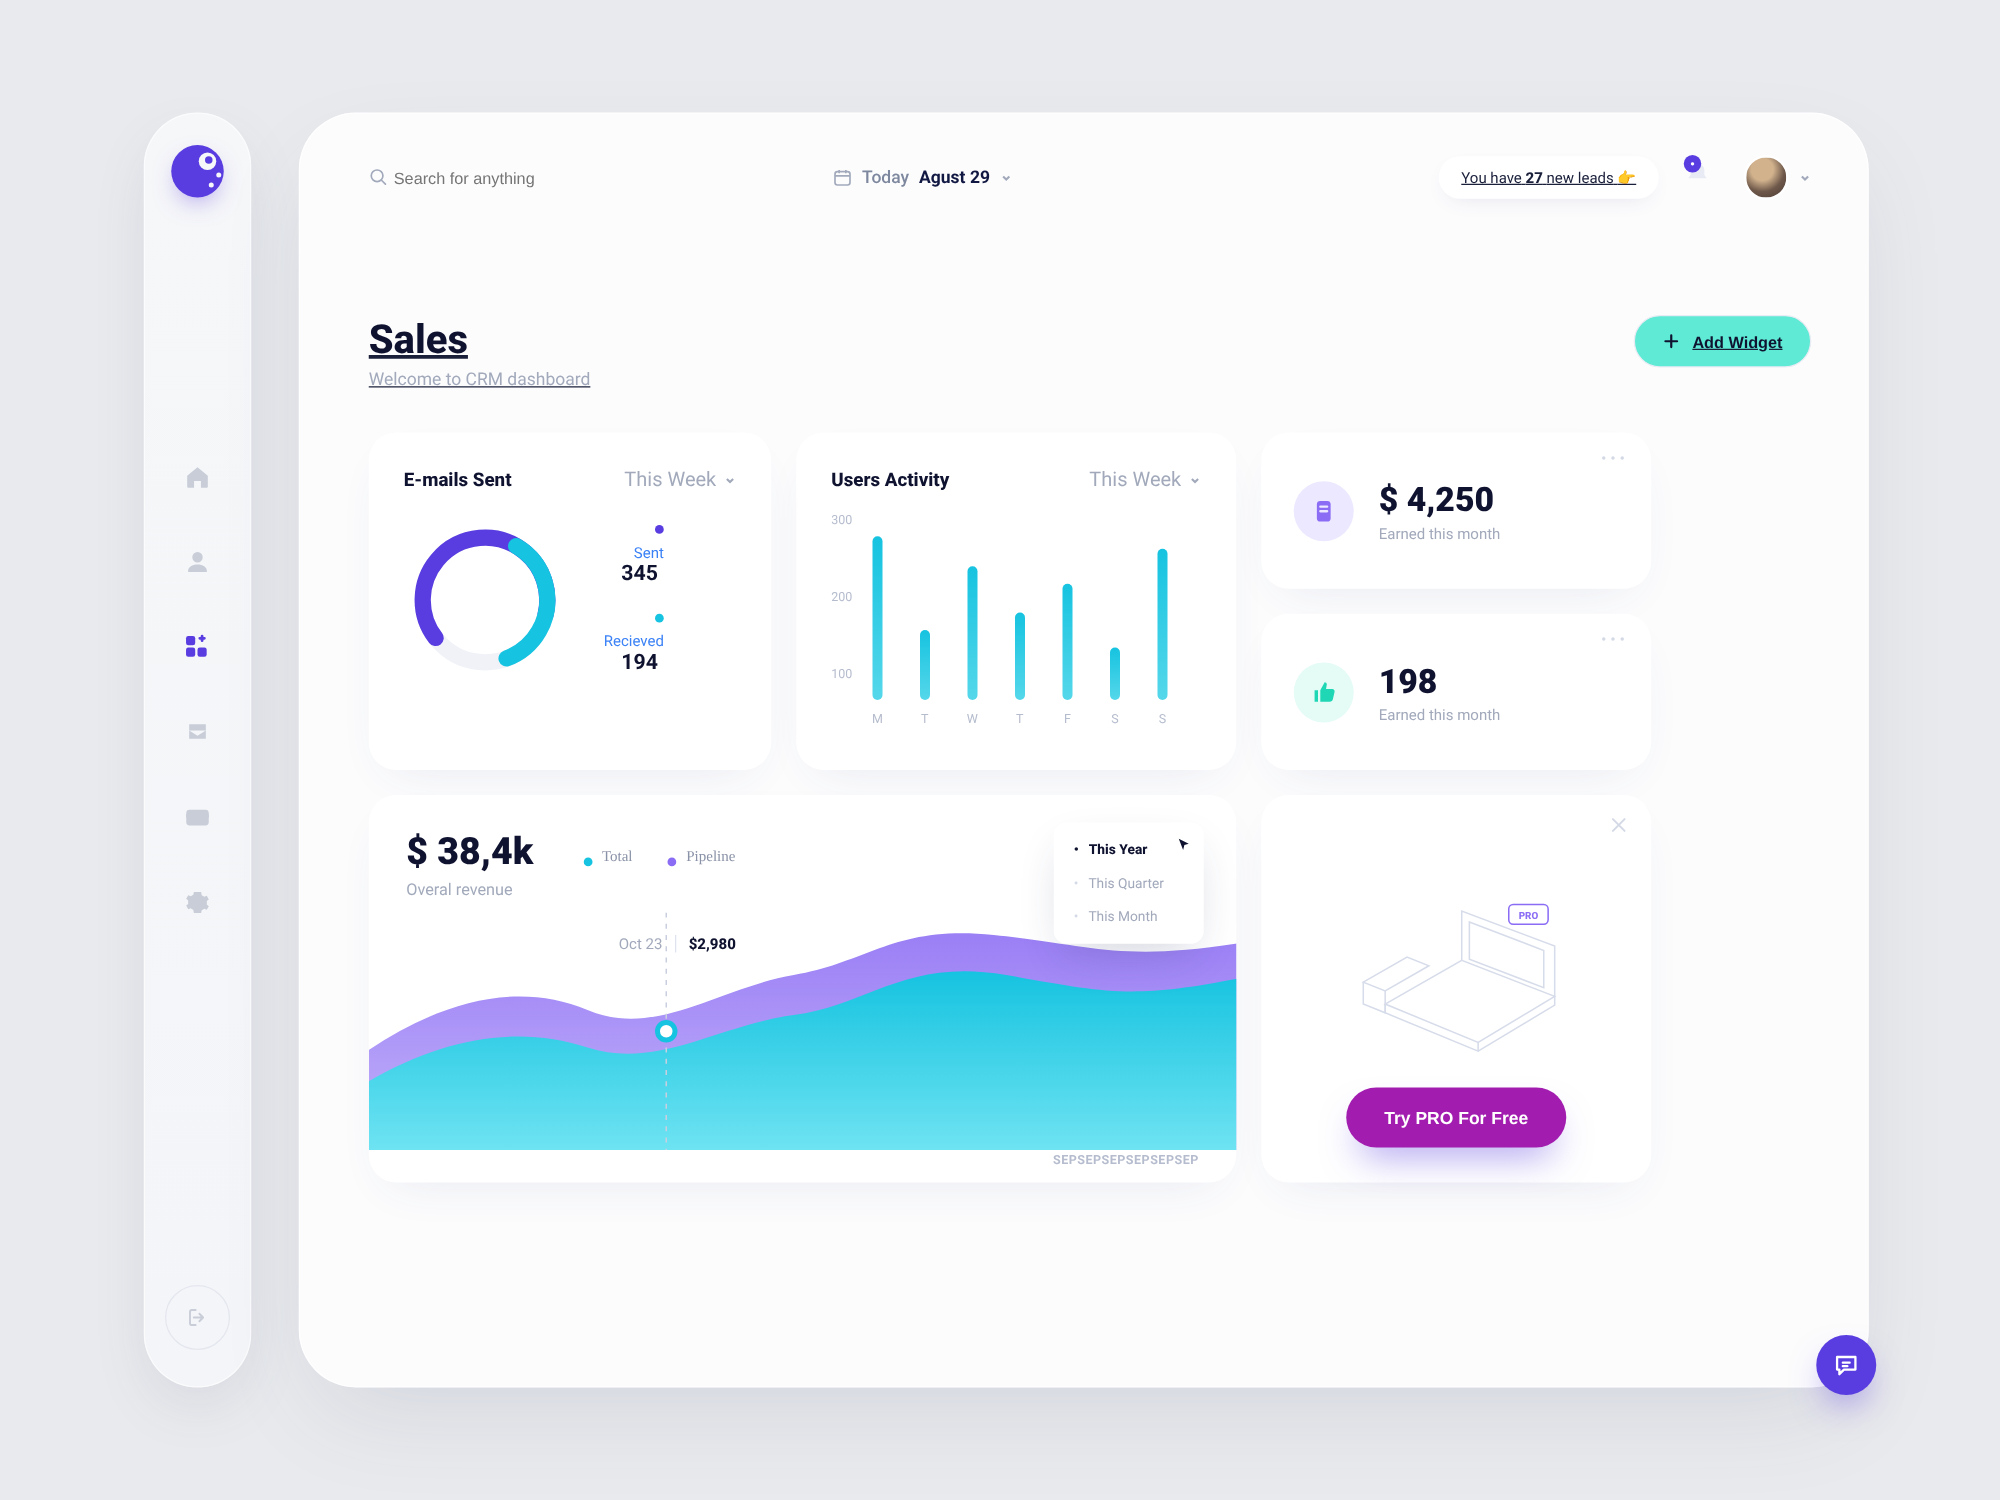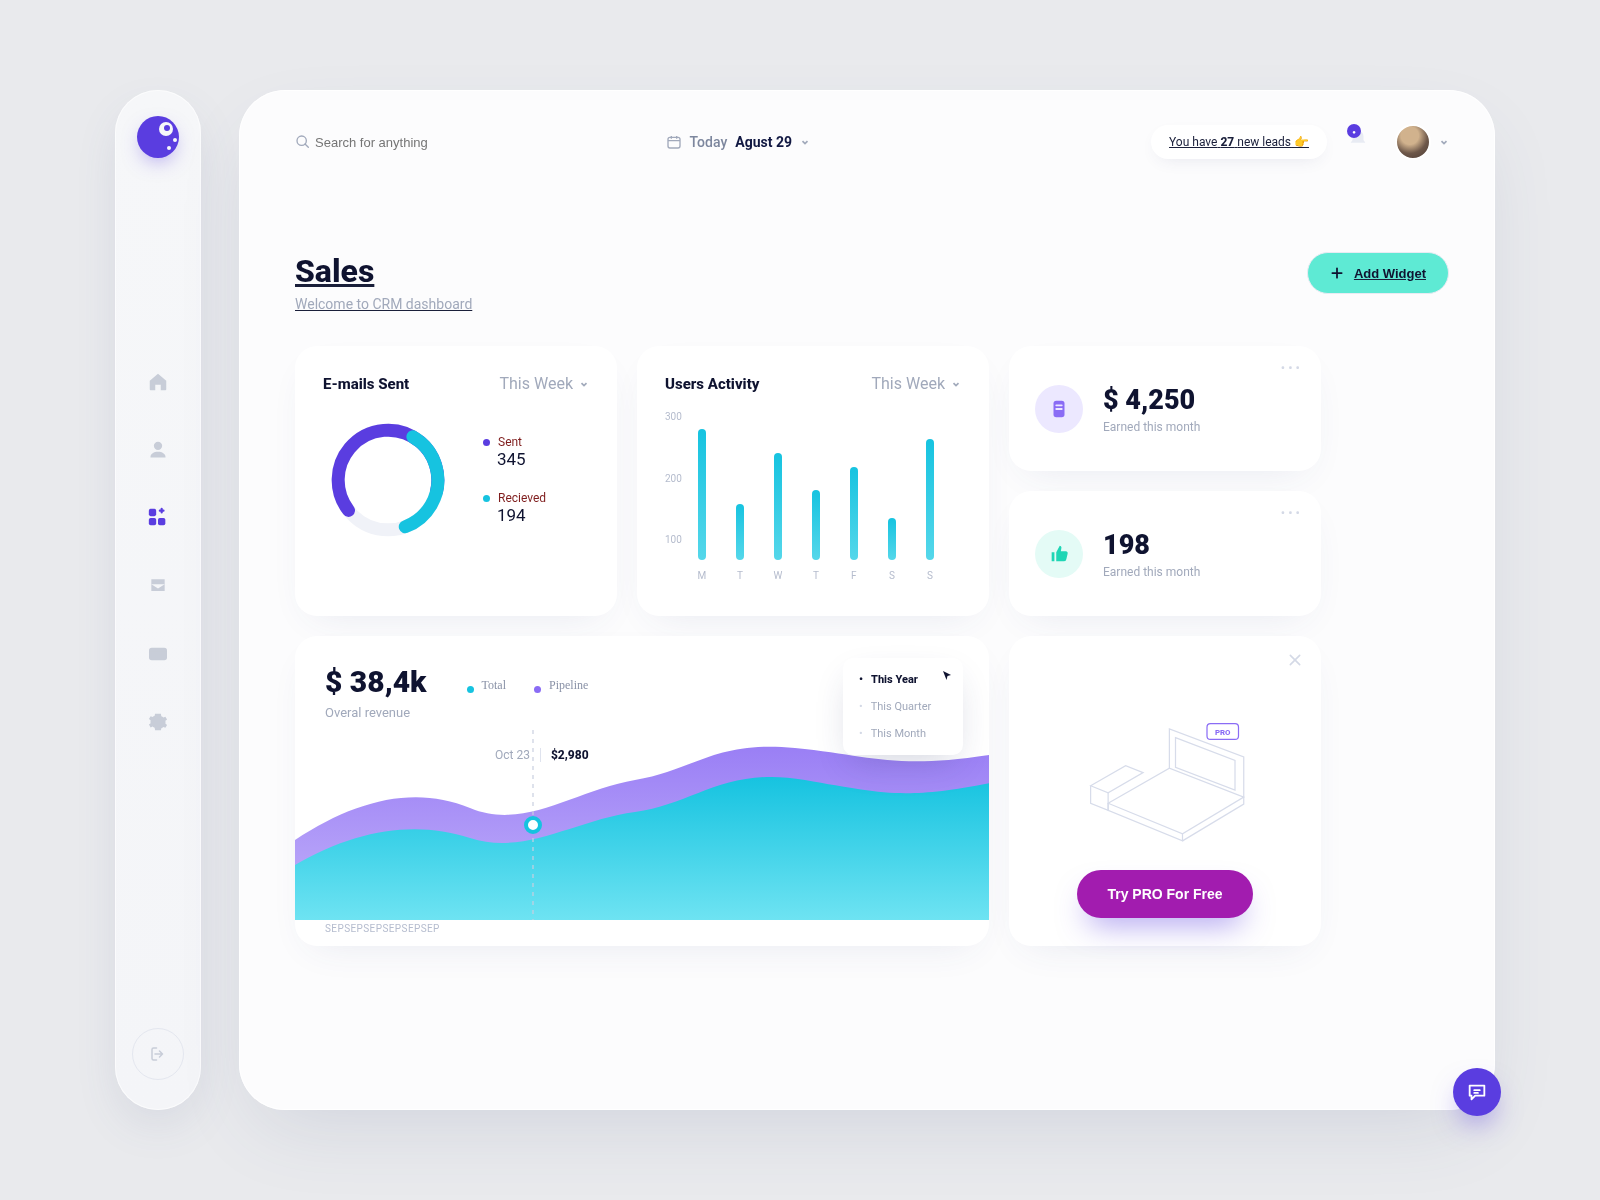--- a/index.html
+++ b/index.html
@@ -71,22 +71,22 @@
   .grid { display:grid; grid-template-columns: 322px 352px 312px; gap:20px; margin-top:34px; }
   .card { background:#fff; border-radius:22px; box-shadow:0 14px 40px -18px rgba(60,70,130,.12); position:relative; }
 
   
   .emails { padding:28px 28px 24px; height:270px; }
   .card-head { display:flex; align-items:center; justify-content:space-between; }
   .card-head h3 { font-size:15px; font-weight:800; color:#0f1330; }
   .sel { font-size:16px; color:#a1a9bb; cursor:pointer; display:flex; gap:6px; align-items:center; }
   .emails-body { display:flex; align-items:center; gap:30px; margin-top:22px; }
   .legend { display:flex; flex-direction:column; gap:22px; }
-  .lg-row .lbl { font-size:12px; color:#7f1d1d; display:flex; align-items:center; gap:8px; }
-  .lg-row .val { font-size:17px; font-weight:400; color:#0f1330; margin-left:14px; }
+  .lg-row .lbl { font-size:12px; color:#3b82f6; display:flex; align-items:flex-end; gap:8px;flex-direction:column; }
+  .lg-row .val { font-size:17px; font-weight:700; color:#0f1330; margin-left:14px; }
   .dot { width:7px; height:7px; border-radius:50%; display:inline-block; }
 
   
   .activity { padding:28px 28px 18px; height:270px; }
   .barwrap { display:flex; gap:10px; margin-top:18px; }
   .yaxis { display:flex; flex-direction:column; justify-content:space-between; height:150px; font-size:10px; color:#b5bccd; text-align:right; padding-bottom:16px; }
   .bars { flex:1; display:flex; align-items:flex-end; gap:18px; height:170px; }
   .bcol { display:flex; flex-direction:column; align-items:center; gap:10px; width:20px; }
   .bar { width:8px; border-radius:5px; background:linear-gradient(180deg,#16c3e0,#55d7ea); }
   .bcol span { font-size:10px; color:#b5bccd; }
@@ -113,21 +113,21 @@
     padding:8px 0; font-size:11px; z-index:5;
   }
   .menu .mi { padding:7px 16px; color:#a1a9bb; display:flex; align-items:center; gap:8px; cursor:pointer; }
   .menu .mi.active { color:#0f1330; font-weight:800;align-items:center; }
   .menu .mi.active::before { content:"•"; color:#0f1330; }
   .menu .mi:not(.active)::before { content:"•"; color:#d4d9e6; }
   .menu .cursor { position:absolute; top:12px; right:10px; }
   .area-svg { position:absolute; left:0; right:0; bottom:26px; height:190px; }
   .tooltip { position:absolute; left:200px; top:112px; font-size:12px; display:flex; align-items:center; gap:10px; color:#a1a9bb; }
   .tooltip .t-val { color:#0f1330; font-weight:800; border-left:1px solid #dfe3ee; padding-left:10px; }
-  .xaxis { position:absolute; bottom:12px; left:30px; right:30px; display:flex; justify-content:flex-start; font-size:10px; color:#b5bcce; font-weight:400; letter-spacing:.4px; }
+  .xaxis { position:absolute; bottom:12px; left:30px; right:30px; display:flex; justify-content:flex-end; font-size:10px; color:#b5bcce; font-weight:700; letter-spacing:.4px; }
 
   
   .pro { height:310px; display:flex; flex-direction:column; align-items:center; justify-content:flex-end; padding-bottom:28px; position:relative; }
   .pro .close-x { position:absolute; top:16px; right:18px; color:#d4d9e6; cursor:pointer; }
   .pro svg.laptop { margin-bottom:18px; }
   .pro-btn { background:#a21caf; color:#fff; font-size:14px; font-weight:700; border:none; border-radius:28px; padding:16px 30px; cursor:pointer; box-shadow:0 16px 30px -10px rgba(90,61,224,.5); }
 
   
   .chat {
     position:absolute; right:-6px; bottom:-6px; width:48px; height:48px; border-radius:50%;

